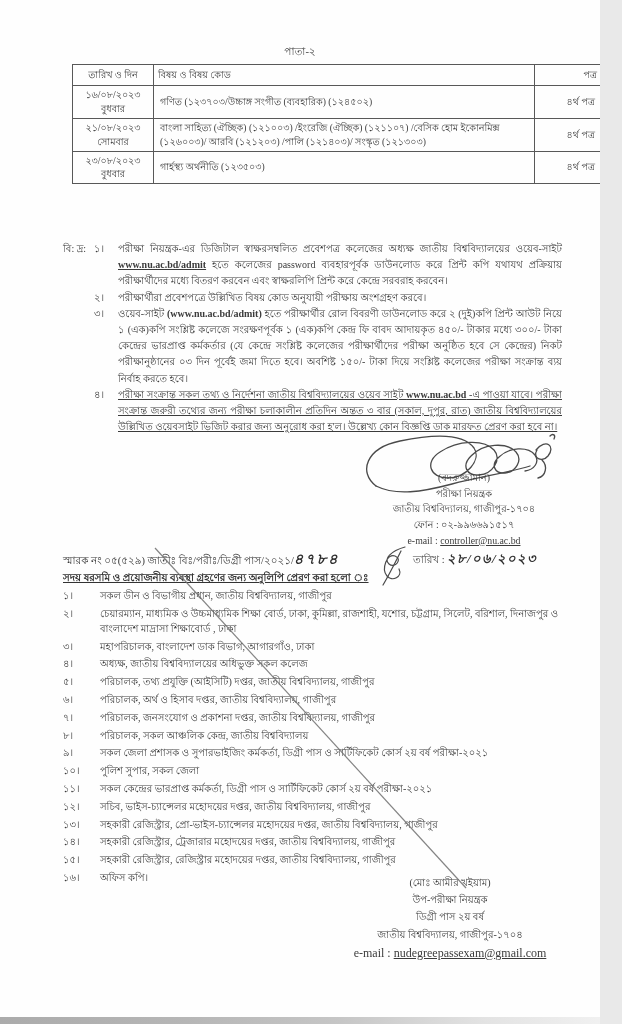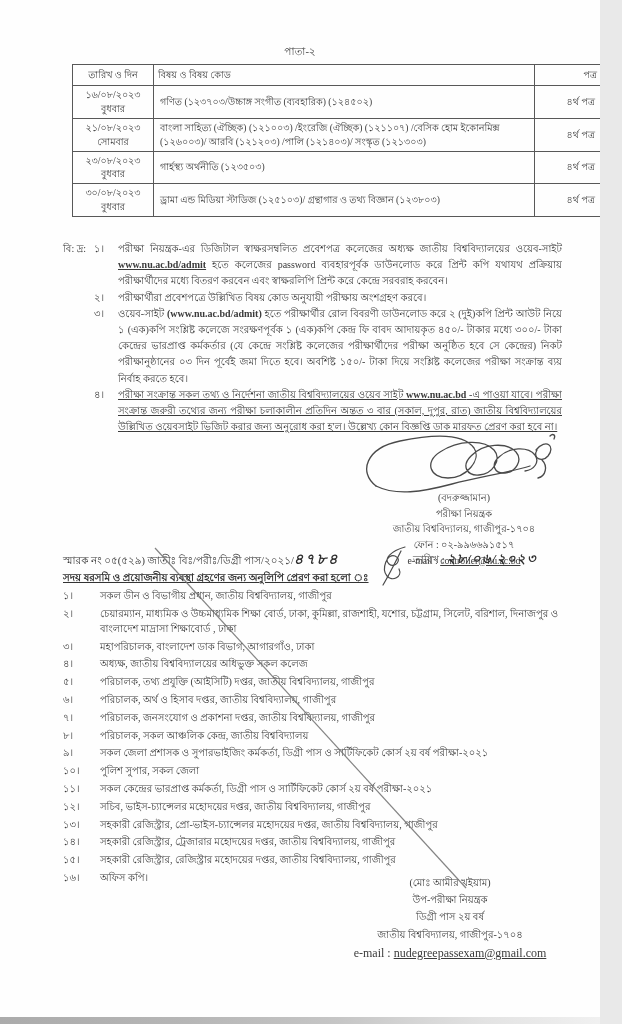--- a/index.html
+++ b/index.html
@@ -18,21 +18,21 @@
   .notes{position:absolute;left:63px;top:241px;width:499px;font-size:10px;line-height:1.62;text-align:justify;color:#3b3b3b;}
   .note{position:relative;padding-left:55px;}
   .note .num{position:absolute;left:31px;top:0;}
   .note .bd-label{position:absolute;left:0;top:0;}
   .doclink{font-weight:bold;}
   .u{text-decoration:underline;}
   .note-underline{text-decoration:underline;}
 
   .sig1{position:absolute;left:358px;top:470px;width:212px;text-align:center;font-size:9.8px;line-height:1.6;color:#3b3b3b;}
   .sig1 .scribble{position:absolute;left:2px;top:-44px;}
-  .sig1 .name{position:relative;margin-top:20px;}
+  .sig1 .name{position:relative;}
 
   .dateline{position:absolute;left:383px;top:549px;font-size:10.3px;color:#3b3b3b;}
   .dateline .datescribble{position:absolute;left:-4px;top:-6px;}
   .hand{font-weight:bold;font-style:italic;letter-spacing:1.5px;font-size:13px;color:#2e2e2e;}
   .dateline .label{margin-left:30px;}
 
   .memo-ref{position:absolute;left:63px;top:548px;font-size:10.4px;color:#353535;}
   .memo-ref .hand{font-size:14.5px;letter-spacing:2px;}
   .copy-heading{position:absolute;left:63px;top:570px;font-size:10.2px;color:#333;text-decoration:underline;font-weight:600;}
 
@@ -67,25 +67,20 @@
       <td class="col-paper">৪র্থ পত্র</td>
     </tr>
     <tr>
       <td class="col-date"><span>২১/০৮/২০২৩</span><br><span>সোমবার</span></td>
       <td class="col-subj">বাংলা সাহিত্য (ঐচ্ছিক) (১২১০০৩) /ইংরেজি (ঐচ্ছিক) (১২১১০৭) /বেসিক হোম ইকোনমিক্স (১২৬০০৩)/ আরবি (১২১২০৩) /পালি (১২১৪০৩)/ সংস্কৃত (১২১৩০৩)</td>
       <td class="col-paper">৪র্থ পত্র</td>
     </tr>
     <tr>
       <td class="col-date"><span>২৩/০৮/২০২৩</span><br><span>বুধবার</span></td>
       <td class="col-subj">গার্হস্থ্য অর্থনীতি (১২৩৫০৩)</td>
-      <td class="col-paper">৪র্থ পত্র</td>
-    </tr>
-    <tr>
-      <td class="col-date"><span>৩০/০৮/২০২৩</span><br><span>বুধবার</span></td>
-      <td class="col-subj">ড্রামা এন্ড মিডিয়া স্টাডিজ (১২৫১০৩)/ গ্রন্থাগার ও তথ্য বিজ্ঞান (১২৩৮০৩)</td>
       <td class="col-paper">৪র্থ পত্র</td>
     </tr>
   </tbody>
     </table>
 
   <div class="notes">
     <div class="note">
       <span class="bd-label">বি: দ্র:</span>
       <span class="num">১।</span>
       <span>পরীক্ষা নিয়ন্ত্রক-এর ডিজিটাল স্বাক্ষরসম্বলিত প্রবেশপত্র কলেজের অধ্যক্ষ জাতীয় বিশ্ববিদ্যালয়ের ওয়েব-সাইট </span><span class="doclink u">www.nu.ac.bd/admit</span><span> হতে কলেজের password ব্যবহারপূর্বক ডাউনলোড করে প্রিন্ট কপি যথাযথ প্রক্রিয়ায় পরীক্ষার্থীদের মধ্যে বিতরণ করবেন এবং স্বাক্ষরলিপি প্রিন্ট করে কেন্দ্রে সরবরাহ করবেন।</span>

